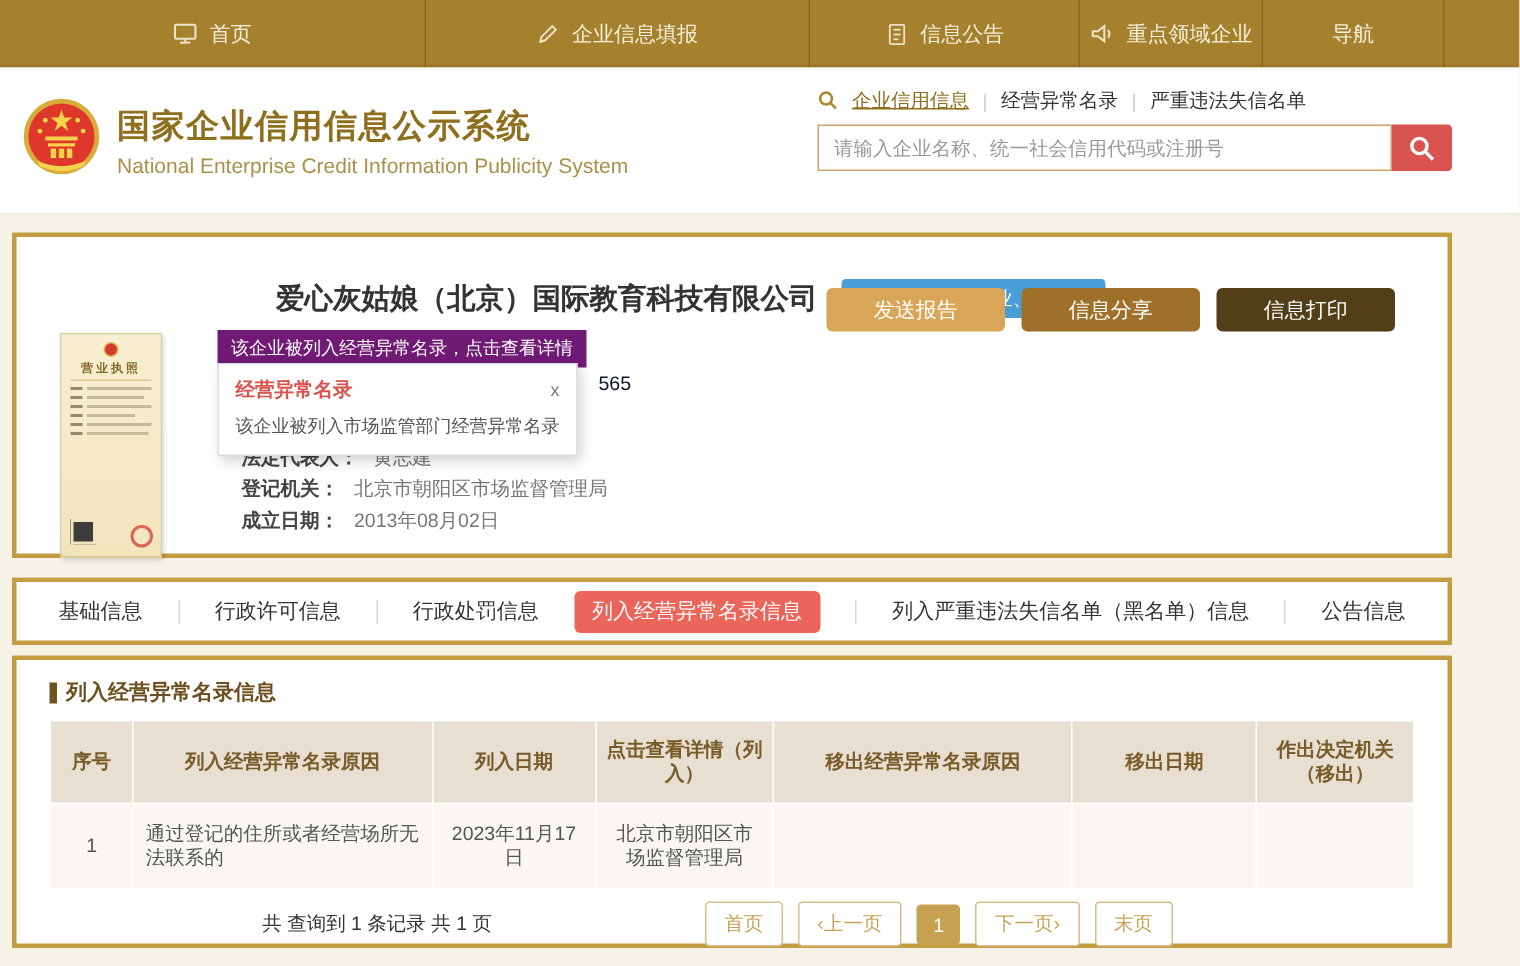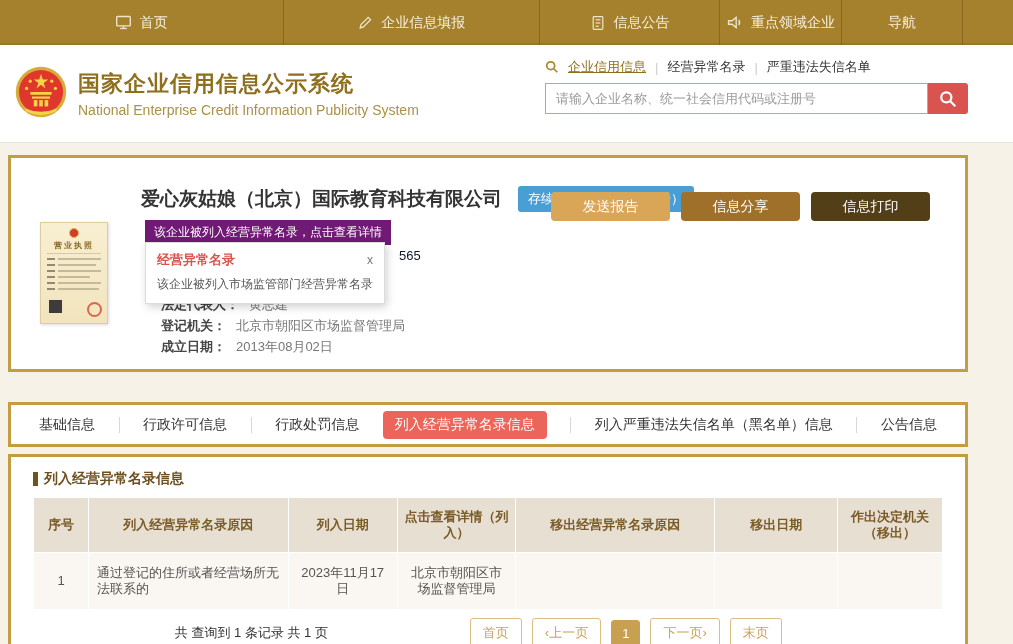--- a/index.html
+++ b/index.html
@@ -31,56 +31,56 @@
   .search-row input { flex:1; height:31px; border:1px solid #c9a768; padding:0 10px;
                       font-size:13px; font-family:"Liberation Sans",sans-serif; color:#333; outline:none; }
   .search-row input::placeholder { color:#9a9a9a; }
   .search-btn { width:40px; height:31px; background:#d9534f; border:none; border-radius:0 3px 3px 0;
                 display:flex; align-items:center; justify-content:center; cursor:pointer; }
 
   
   .card { margin-left:8px; margin-right:45px; border:3px solid #c49c42; background:#fff; }
 
   .company-card { margin-top:12px; height:217px; position:relative; }
-  .license-thumb { position:absolute; left:29px; top:64px; width:68px; height:102px;
+  .license-thumb { position:absolute; left:29px; top:64px; width:68px; height:150px;
                    background:linear-gradient(#f8efd2,#f2e4bd); border:1px solid #ddceA0;
                    box-shadow:1px 1px 3px rgba(0,0,0,.15); padding:5px 6px; cursor:pointer; }
   .lic-emblem { width:10px; height:10px; border-radius:50%; background:#d23c2a;
                 border:1px solid #e0b54e; margin:0 auto 2px; }
   .lic-title { font-size:8px; font-weight:bold; color:#8a6b2a; text-align:center; letter-spacing:2px; }
   .lic-rule { height:1px; background:#d8c89c; margin:2px 0 4px; }
   .lic-line { display:flex; gap:3px; margin-bottom:4px; }
   .lic-line i { display:block; height:2px; background:#958a70; width:8px; }
   .lic-line b { display:block; height:2px; background:#c4b999; flex:1; }
   .lic-qr { position:absolute; left:6px; bottom:8px; width:17px; height:17px; background:#3c3c3c;
             box-shadow: inset 2px 2px 0 #f2e4bd, inset -2px -2px 0 #f2e4bd; }
   .lic-seal { position:absolute; right:5px; bottom:6px; width:15px; height:15px; border-radius:50%;
               border:2px solid rgba(210,60,42,.75); }
   .name-row { position:absolute; left:130px; top:28px; display:flex; align-items:center; gap:16px; }
-  .company-name { font-size:19px; font-weight:bold; color:#333; }
+  .company-name { font-size:19px; font-weight:bold; color:#333;margin-left:43px; }
   .status-badge { background:#4a9ed6; color:#fff; font-size:13px; padding:4px 10px; border-radius:3px; white-space:nowrap; }
   .alert-banner { position:absolute; left:134px; top:62px; background:#701a75; color:#fff;
                   font-size:12px; padding:4px 9px; white-space:nowrap; z-index:4; cursor:pointer; }
   .popup { position:absolute; left:134px; top:84px; width:max-content; background:#fff;
            border:1px solid #dcdcdc; box-shadow:2px 3px 8px rgba(0,0,0,.18); padding:8px 11px 10px; z-index:4; }
   .popup-head { display:flex; justify-content:space-between; align-items:center; gap:60px; }
   .popup-title { color:#d9534f; font-size:13px; font-weight:bold; }
   .popup-close { color:#777; font-size:12px; cursor:pointer; }
   .popup-body { font-size:12px; color:#555; margin-top:7px; white-space:nowrap; }
   .code-fragment { position:absolute; left:388px; top:90px; font-size:13px; color:#0f172a; }
   .fields { position:absolute; left:150px; top:140px; font-size:13px; }
   .field { margin-bottom:7px; line-height:14px; }
   .f-label { font-weight:bold; color:#444; margin-right:10px; }
   .f-value { color:#777; }
   .actions { position:absolute; right:35px; top:34px; display:flex; flex-direction:row; gap:11px; }
   .act { width:119px; height:29px; border:none; border-radius:4px; color:#fff; font-size:14px;
          font-family:"Liberation Sans",sans-serif; cursor:pointer; }
   .act-1 { background:#d9a557; } .act-2 { background:#9f702a; } .act-3 { background:#523f18; }
 
-  .tabs-card { margin-top:30px; height:45px; display:flex; align-items:center;
+  .tabs-card { margin-top:13px; height:45px; display:flex; align-items:center;
                justify-content:space-between; padding:0 28px; font-size:14px; }
   .tab { color:#333; cursor:pointer; white-space:nowrap; }
   .tab.active { background:#ec655a; color:#fff; padding:5px 12px; border-radius:4px; }
   .tab-sep { width:1px; height:16px; background:#d8d8d8; }
 
   .table-card { margin-top:7px; height:195px; padding:13px 22px 0; }
   .section-title { font-size:14px; font-weight:bold; color:#6e4f20; display:flex; align-items:center; }
   .section-title::before { content:""; display:inline-block; width:5px; height:14px;
                            background:#6e551f; margin-right:6px; }
   table { width:100%; border-collapse:separate; border-spacing:1px; margin-top:9px; }

